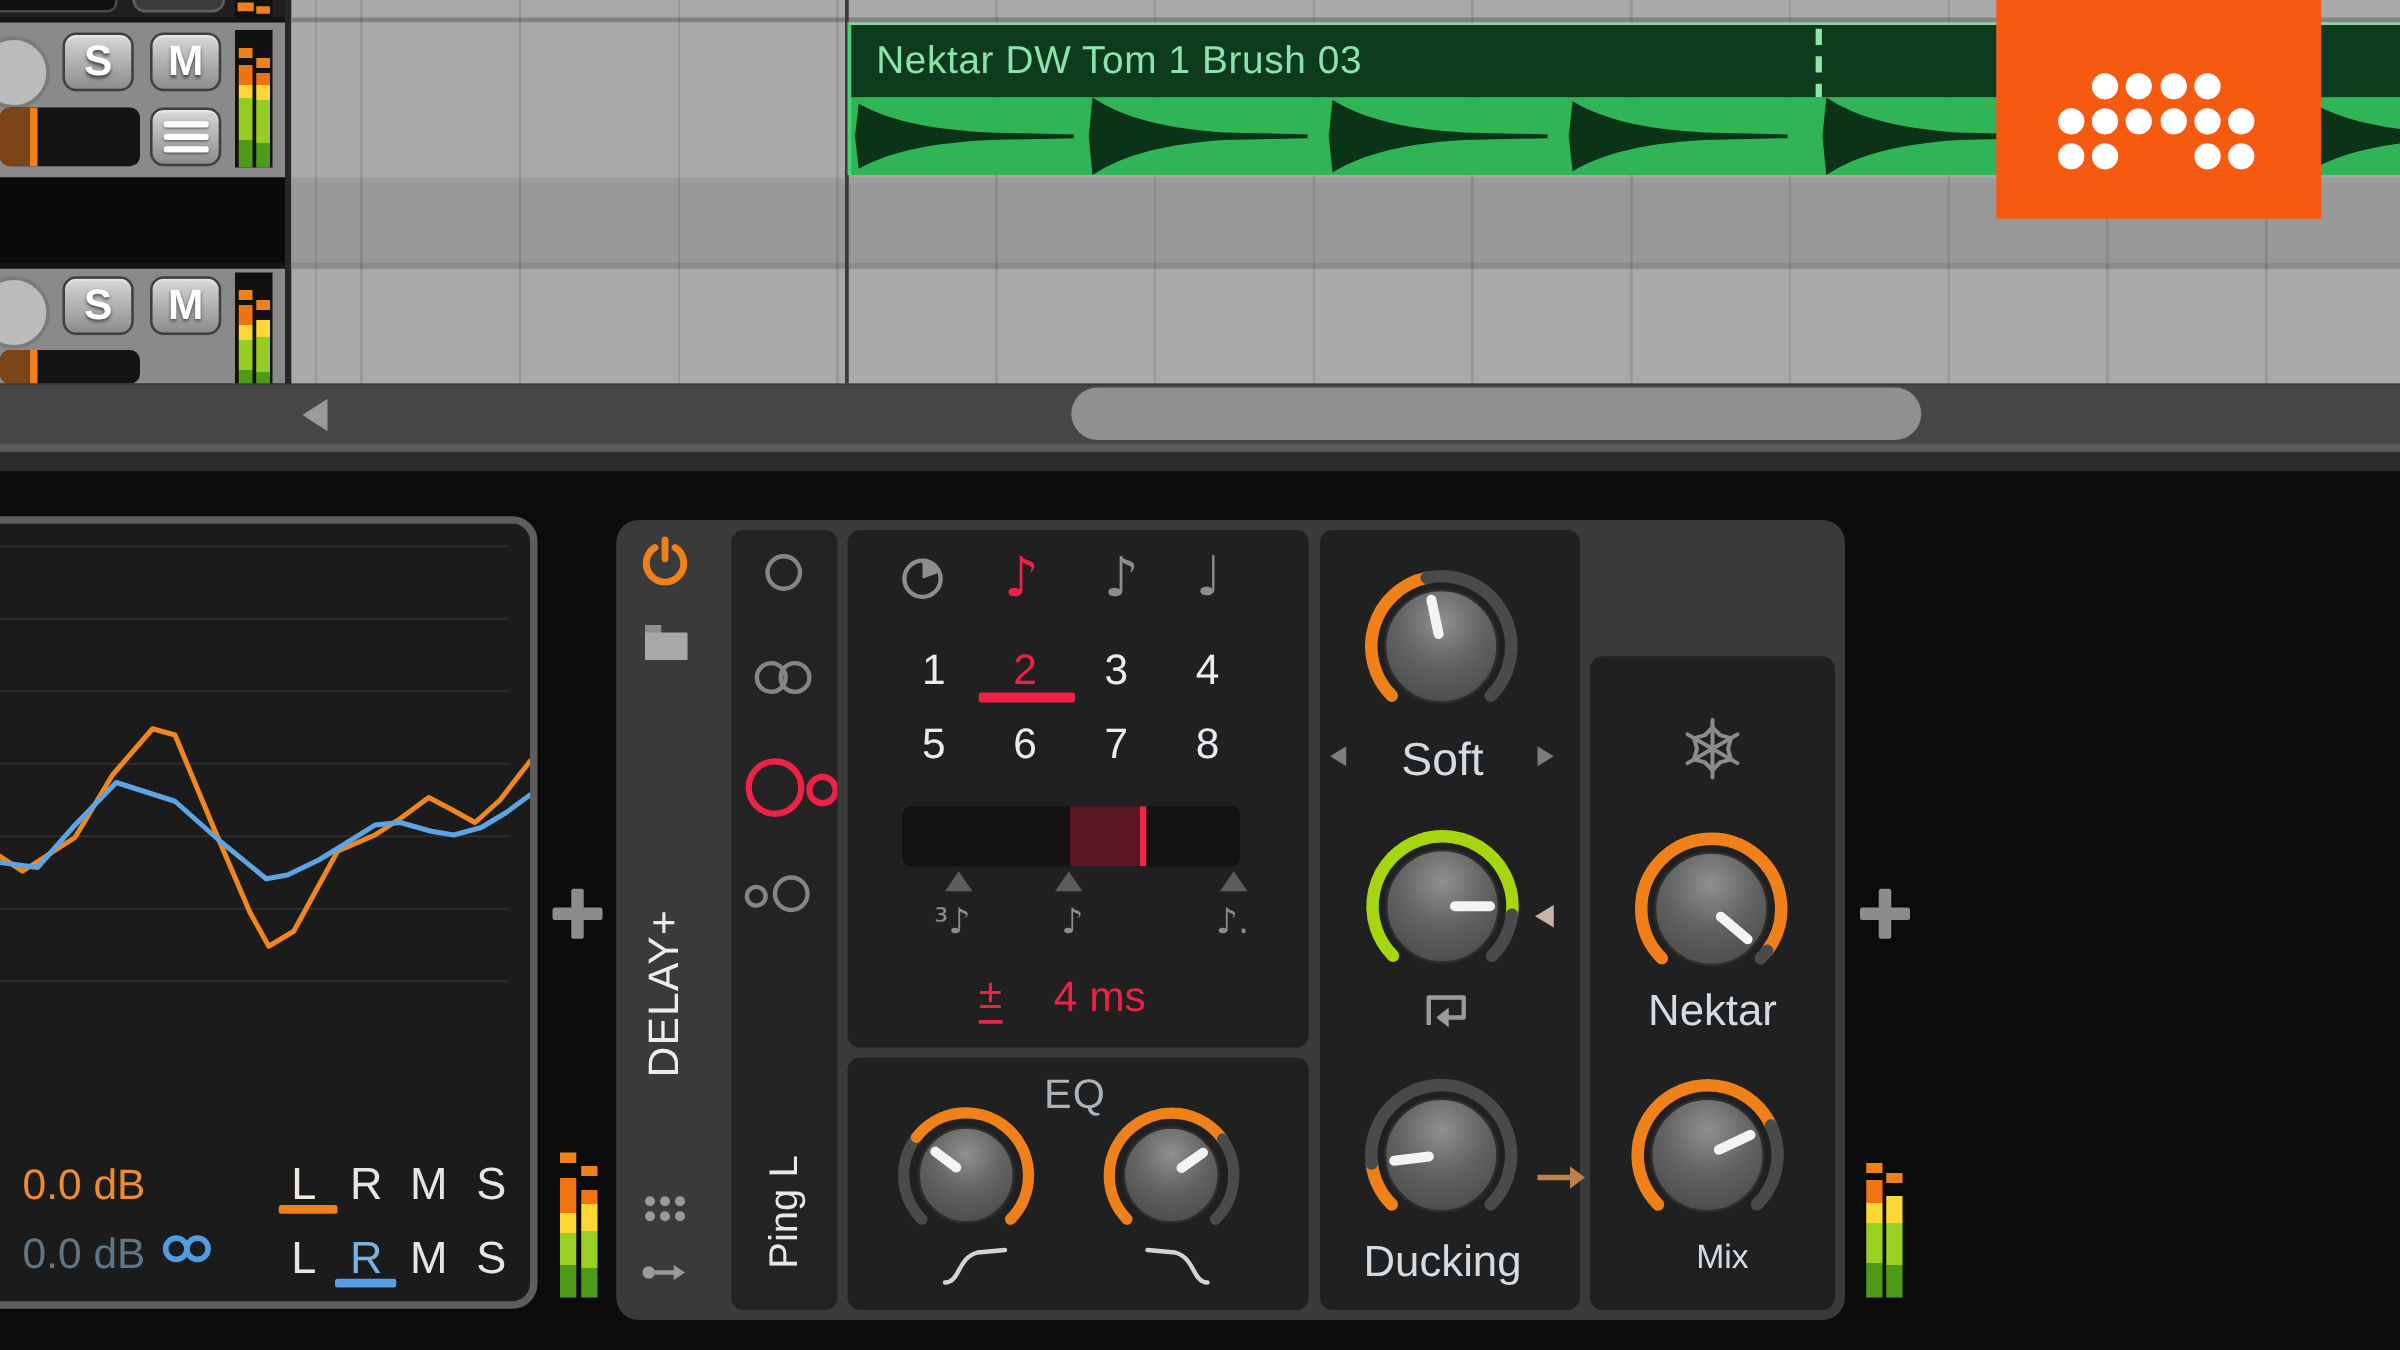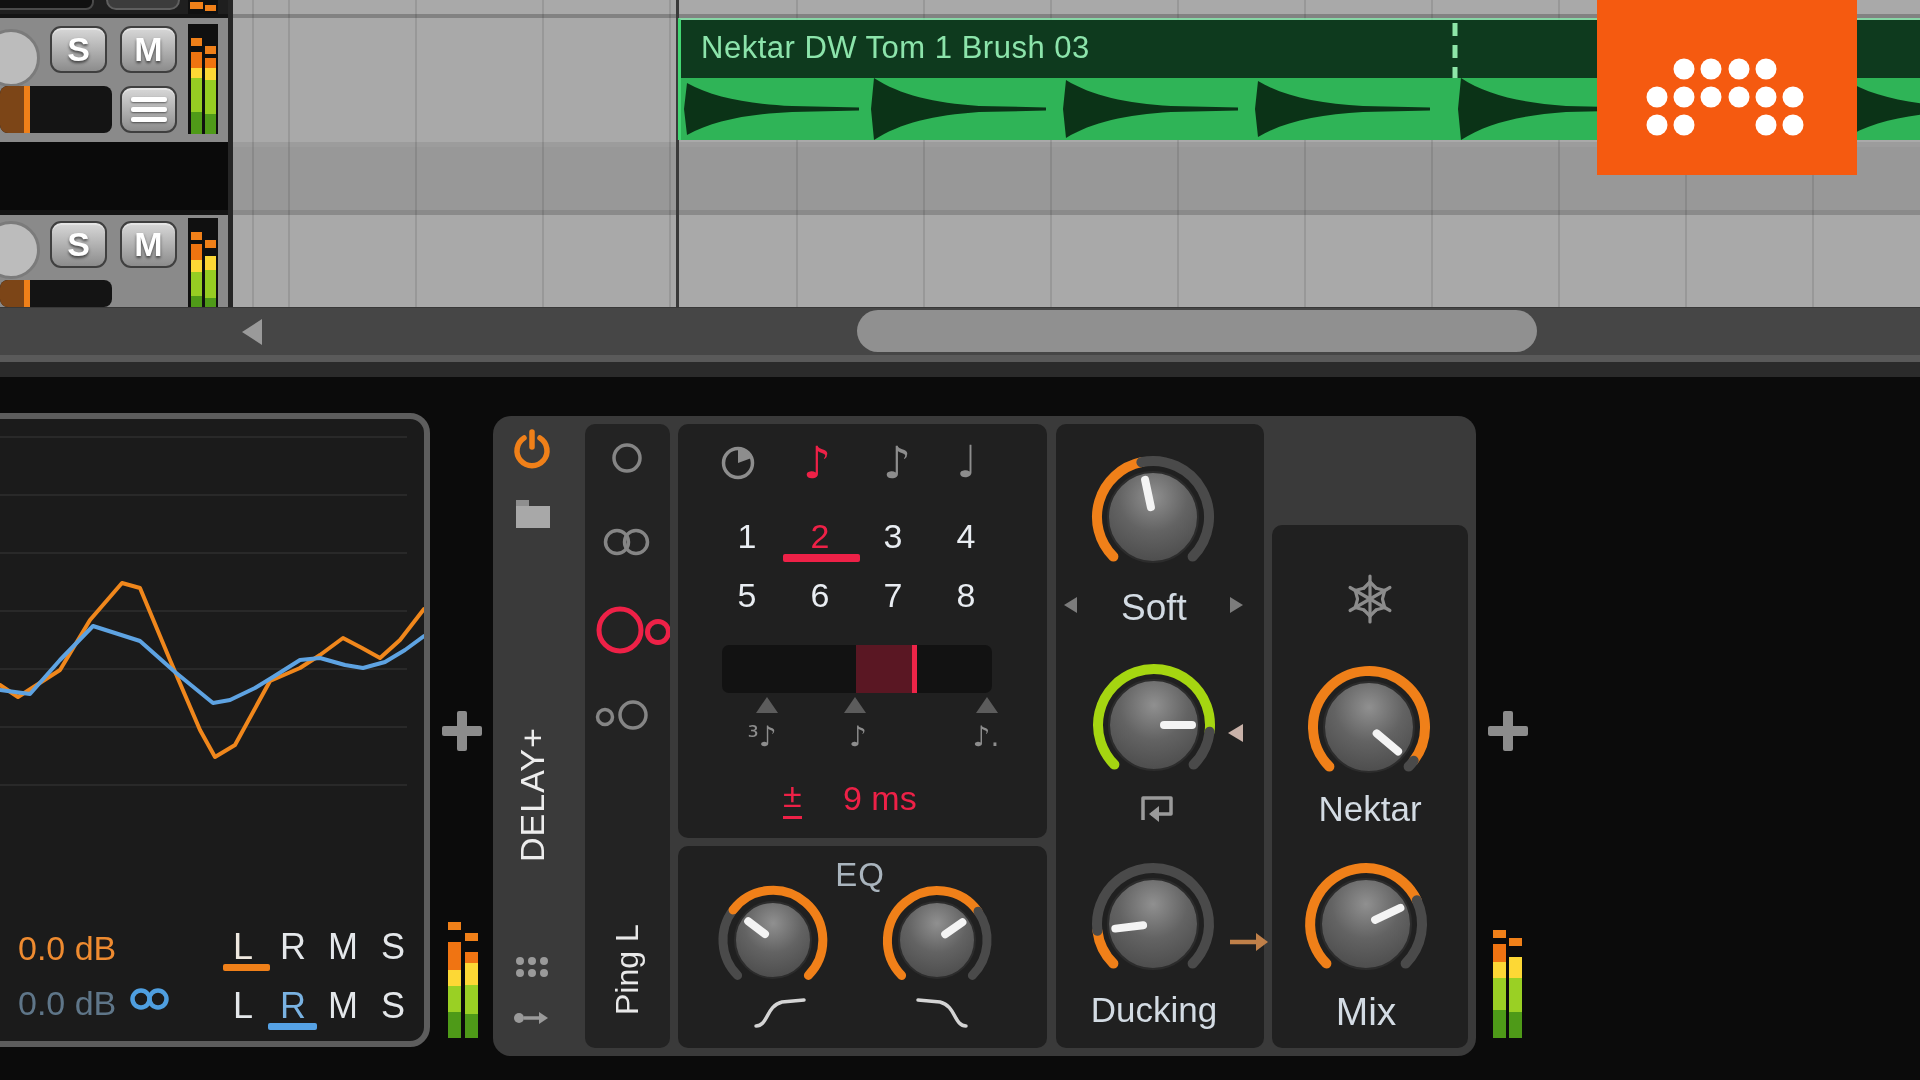--- a/index.html
+++ b/index.html
@@ -321,21 +321,21 @@
           <div class="redzone"></div>
           <div class="redline"></div>
         </div>
         <div class="abs tri-up" style="left:78px;top:273px"></div>
         <div class="abs tri-up" style="left:166px;top:273px"></div>
         <div class="abs tri-up" style="left:298px;top:273px"></div>
         <span class="abs noteglyph" style="left:59px;top:296px;width:50px;font-size:28px;color:#8d8d8d">³♪</span>
         <span class="abs noteglyph" style="left:155px;top:296px;width:50px;font-size:28px;color:#8d8d8d">♪</span>
         <span class="abs noteglyph" style="left:283px;top:296px;width:50px;font-size:28px;color:#8d8d8d">♪.</span>
         <span class="abs" style="left:105px;top:352px;font-size:34px;color:#ee2147;border-bottom:3px solid #ee2147;padding-bottom:1px">±</span>
-        <span class="abs" style="left:165px;top:355px;font-size:34px;color:#ee2147">9 ms</span>
+        <span class="abs" style="left:165px;top:355px;font-size:34px;color:#ee2147">4 ms</span>
       </div>
 
       <div class="abs dpanel" style="left:185px;top:430px;width:369px;height:202px">
         <span class="abs lbl" style="left:137px;top:10px;width:90px;font-size:33px;color:#a9b4bd;letter-spacing:1px">EQ</span>
         <div class="abs knob" style="left:36px;top:35px"><svg width="118" height="118">
               <path d="M23.6 94.4 A50 50 0 0 1 19.1 28.9" fill="none" stroke="#4a4a4a" stroke-width="9" stroke-linecap="round"></path>
               <path d="M19.1 28.9 A50 50 0 1 1 94.4 94.4" fill="none" stroke="#f08019" stroke-width="9" stroke-linecap="round"></path>
               <circle cx="59" cy="59" r="38" fill="url(#kface)" stroke="#2c2c2c" stroke-width="2"></circle>
               <line x1="51.0" y1="53.0" x2="34.2" y2="40.3" stroke="#f4f4f4" stroke-width="8" stroke-linecap="round"></line>
             </svg></div>
@@ -399,21 +399,21 @@
               <circle cx="68" cy="68" r="45" fill="url(#kface)" stroke="#2c2c2c" stroke-width="2"></circle>
               <line x1="75.7" y1="74.4" x2="97.1" y2="92.4" stroke="#f4f4f4" stroke-width="8" stroke-linecap="round"></line>
             </svg></div>
         <span class="abs lbl" style="left:28px;top:264px;width:140px;font-size:35px">Nektar</span>
         <div class="abs knob" style="left:26px;top:331px"><svg width="136" height="136">
               <path d="M28.4 107.6 A56 56 0 1 1 118.8 44.3" fill="none" stroke="#f08019" stroke-width="10" stroke-linecap="round"></path>
               <path d="M118.8 44.3 A56 56 0 0 1 107.6 107.6" fill="none" stroke="#4a4a4a" stroke-width="10" stroke-linecap="round"></path>
               <circle cx="68" cy="68" r="45" fill="url(#kface)" stroke="#2c2c2c" stroke-width="2"></circle>
               <line x1="77.1" y1="63.8" x2="102.4" y2="51.9" stroke="#f4f4f4" stroke-width="8" stroke-linecap="round"></line>
             </svg></div>
-        <span class="abs lbl" style="left:24px;top:465px;width:140px;font-size:39px">Mix</span>
+        <span class="abs lbl" style="left:36px;top:465px;width:140px;font-size:27px">Mix</span>
       </div>
 
       <svg class="abs" style="left:735px;top:513px;z-index:5" width="46" height="26">
         <line x1="2" y1="13" x2="34" y2="13" stroke="#c08049" stroke-width="4.5"></line>
         <path d="M28,4 L40,13 L28,22 Z" fill="#c08049"></path>
       </svg>
     </div>
 
     <div class="abs plusbtn" style="left:1488px;top:334px"></div>
     <div class="abs vmeter" style="left:1493px;top:545px">

